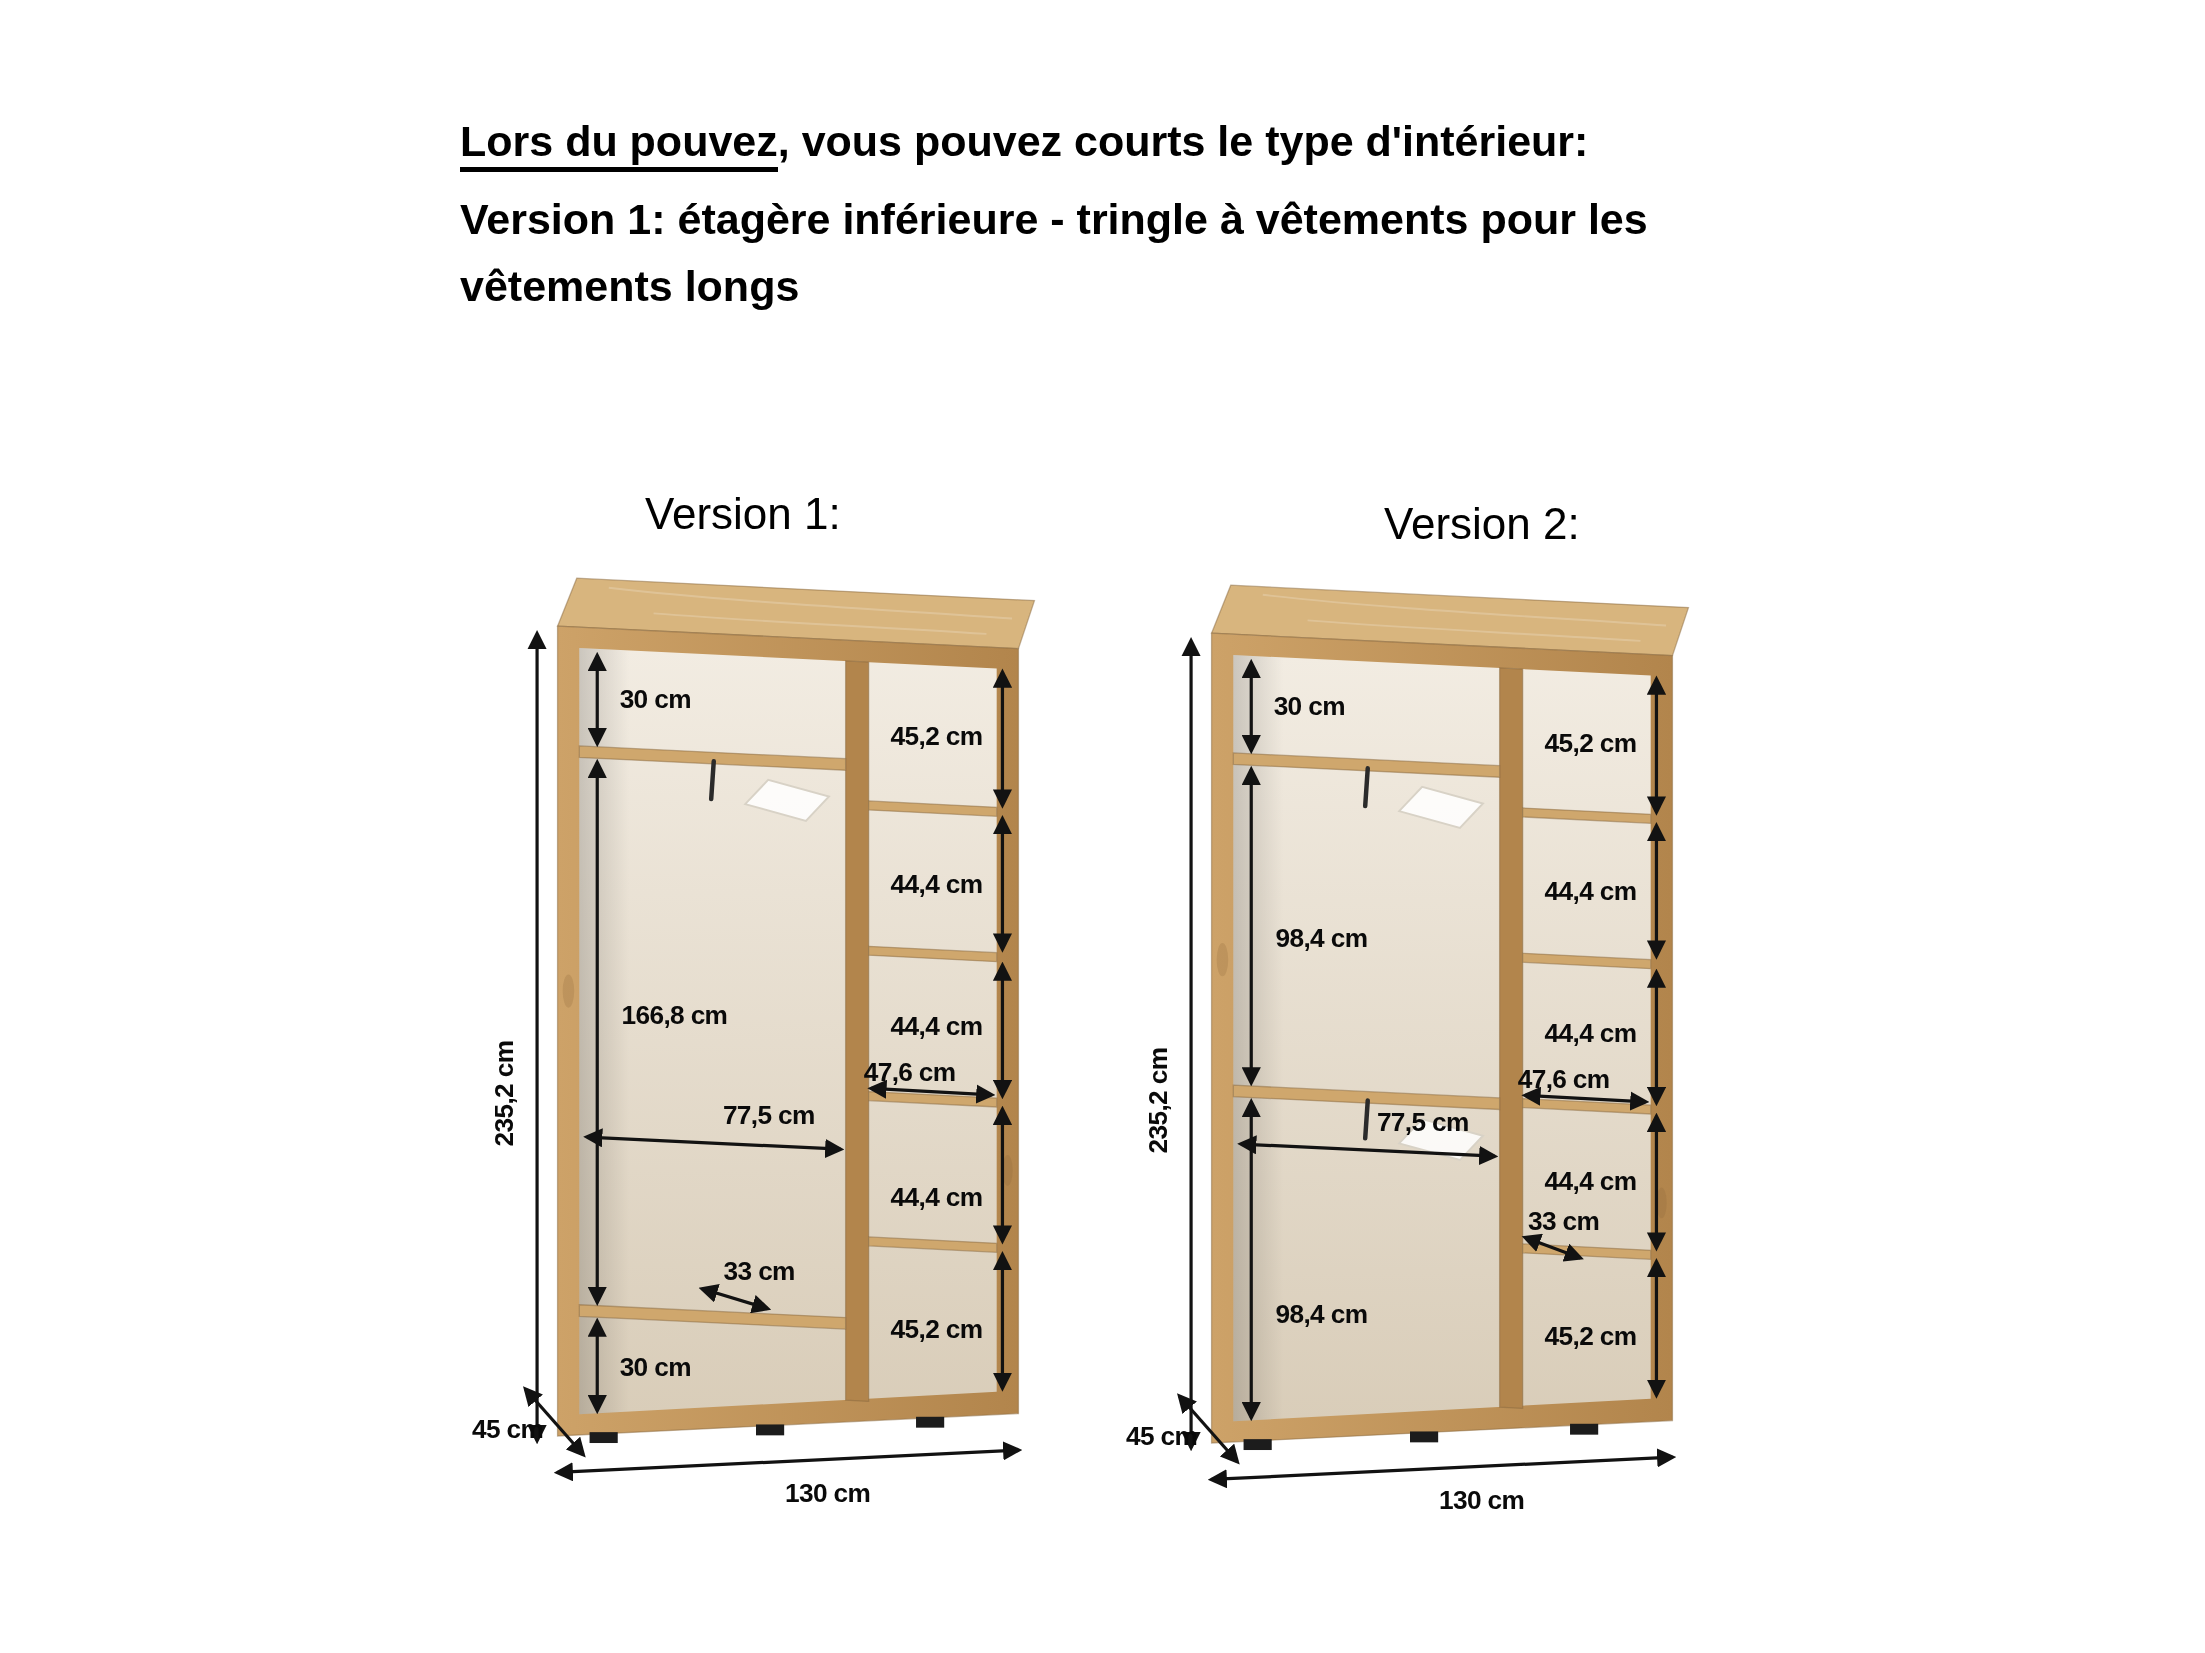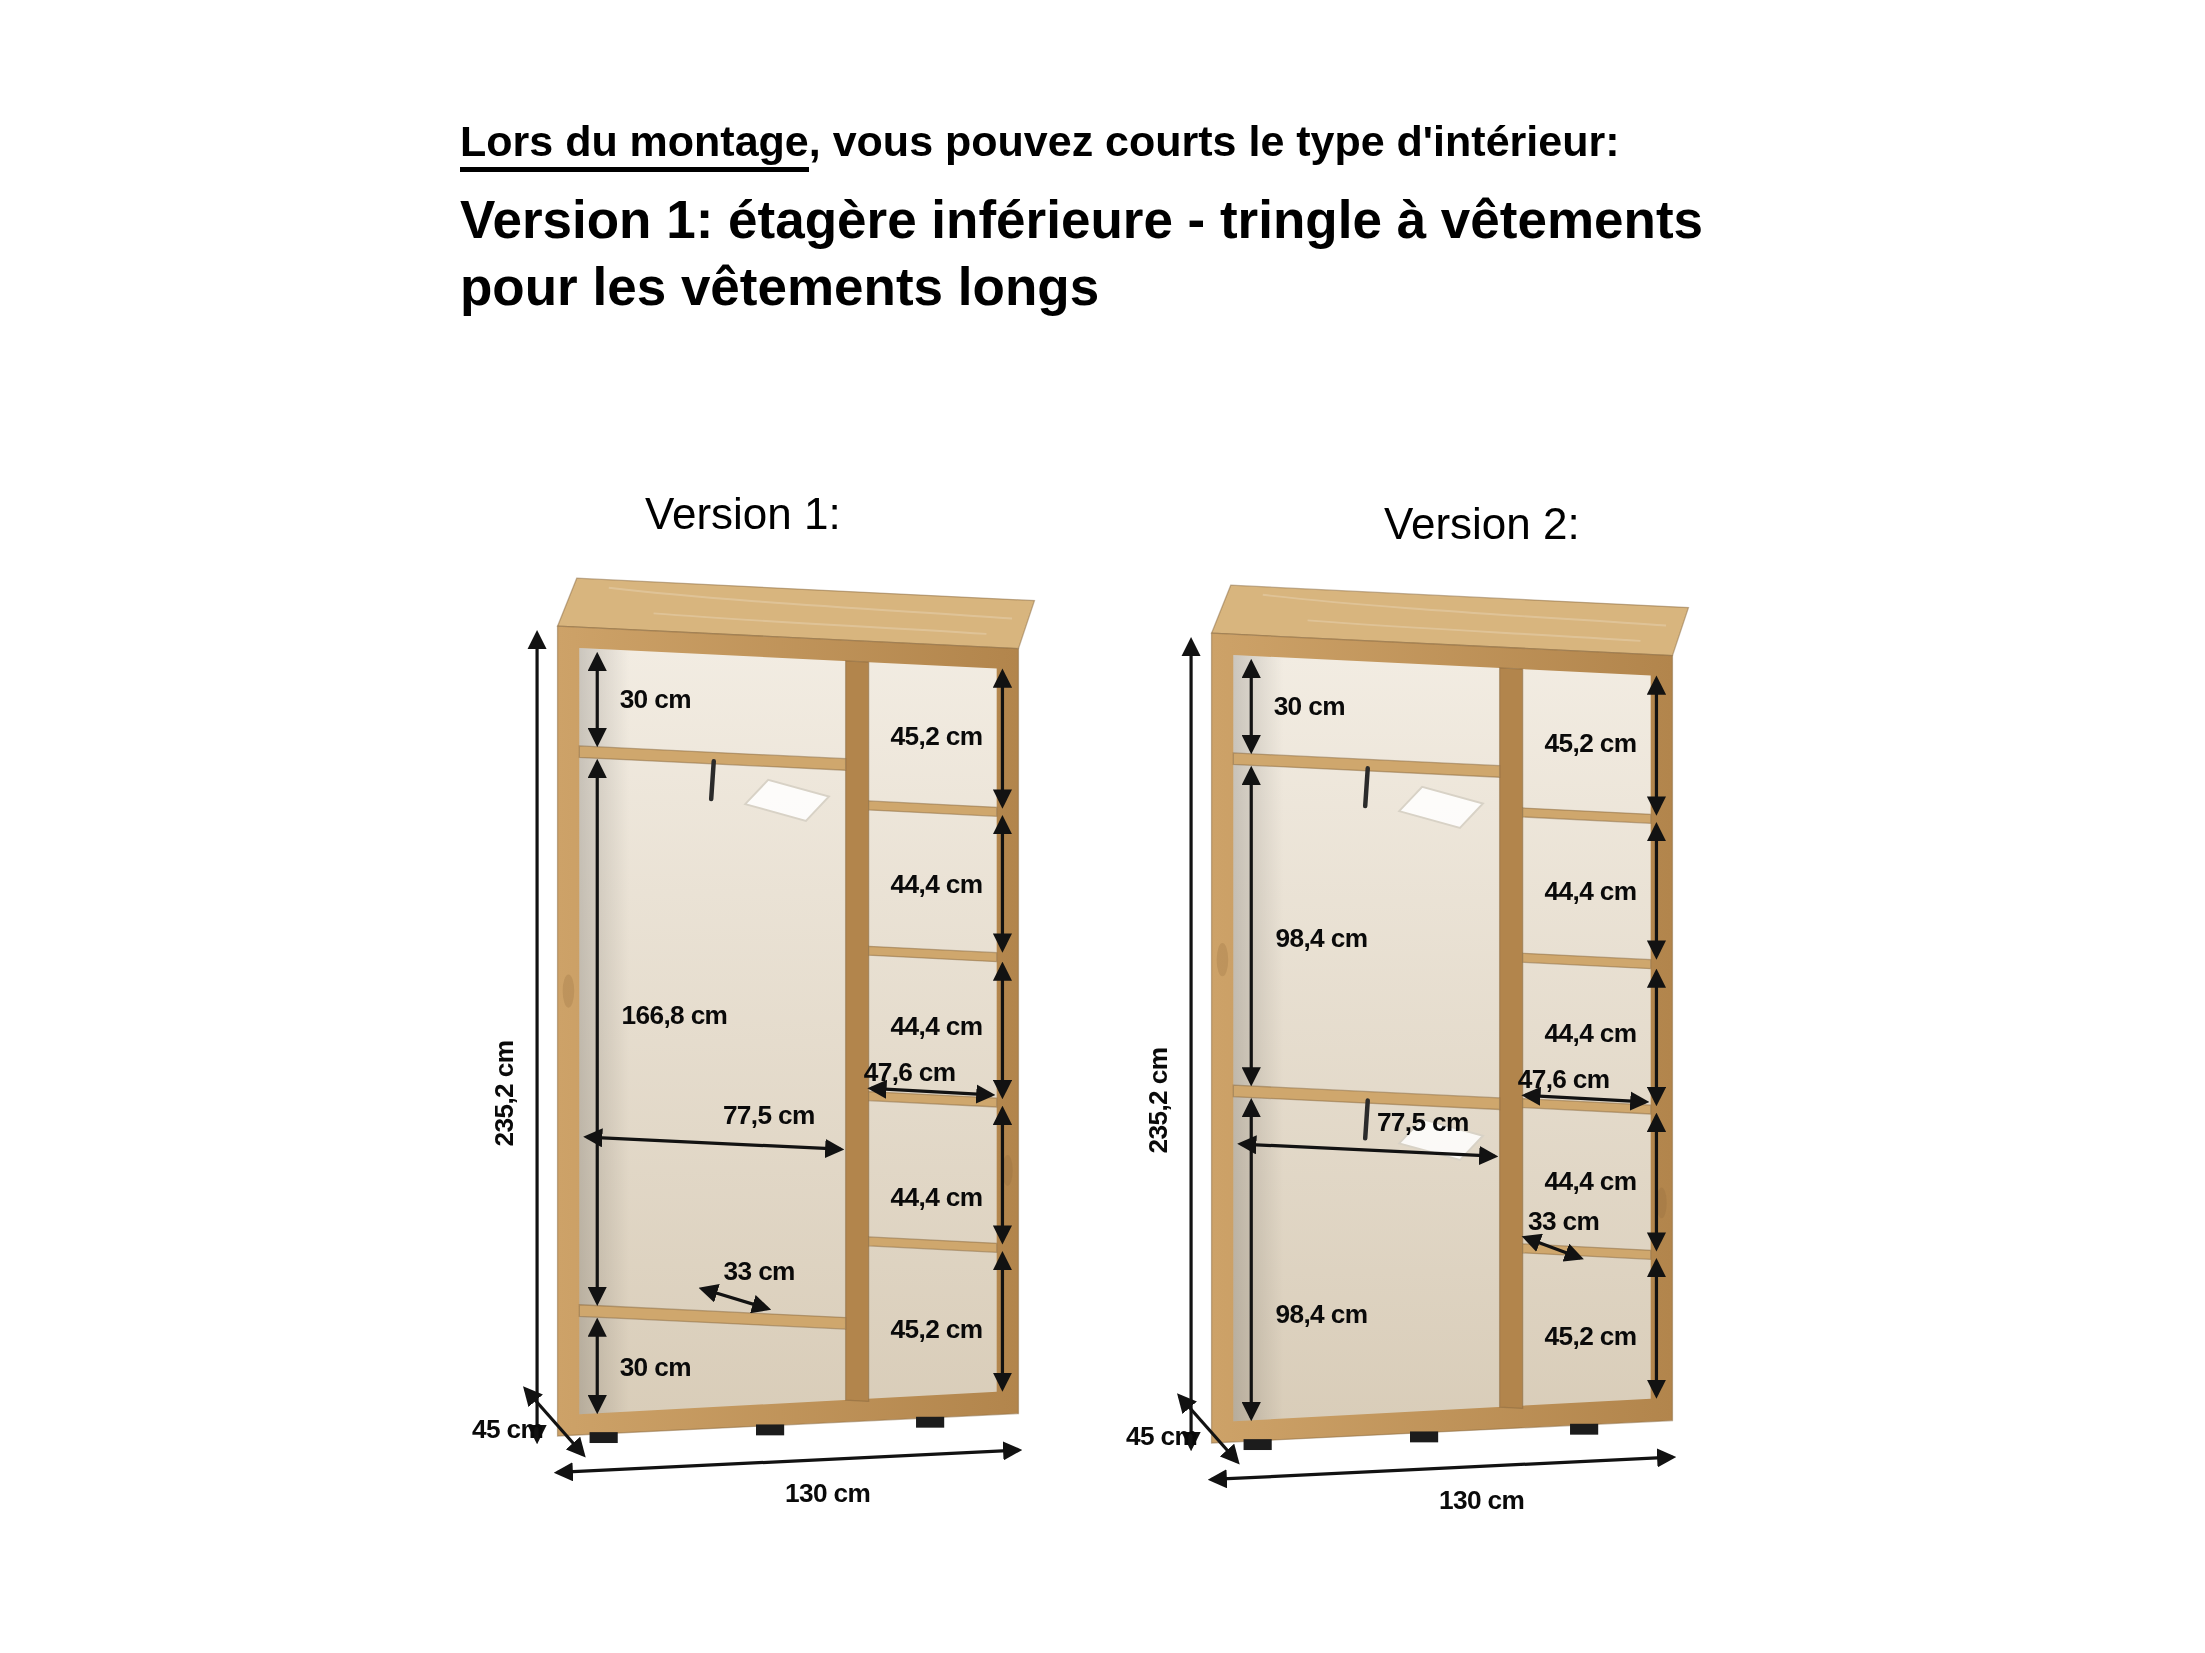--- a/index.html
+++ b/index.html
@@ -10,21 +10,21 @@
   *{box-sizing:border-box}
   html,body{margin:0;padding:0}
   body{
     width:2205px;height:1653px;position:relative;overflow:hidden;
     background:var(--background);color:var(--text);
     font-family:"Liberation Sans",sans-serif;
   }
   .header{position:absolute;left:460px;top:106px;width:1291px;font-weight:700}
   .intro{font-size:43px;line-height:70px;white-space:nowrap}
   .intro .ul{border-bottom:5px solid #000;padding-bottom:2.1px}
-  .opt{font-size:53px;line-height:67px;margin:10px 0 0 0}
+  .opt{font-size:43px;line-height:67px;margin:10px 0 0 0}
   .vtitle{position:absolute;font-size:44px;font-weight:400;white-space:nowrap}
   #t1{left:645px;top:489px}
   #t2{left:1384px;top:499px}
   svg.wardrobe{position:absolute;overflow:visible}
   #w1{left:461px;top:543px;width:590px;height:973px}
   #w2{left:1115px;top:550px;width:590px;height:973px}
   .lbl{font-family:"Liberation Sans",sans-serif;font-weight:700;font-size:41px;fill:#0a0a0a;letter-spacing:-1px}
   .dim{stroke:var(--dimension);stroke-width:5;fill:none}
   .ah{fill:var(--dimension)}
   #w1 .dim{marker-start:url(#ahA);marker-end:url(#ahA)}
@@ -40,21 +40,21 @@
   .rod-hook{stroke:#2b2b2b;stroke-width:7;fill:none;stroke-linecap:round}
   .st-wa{stop-color:var(--wood)}
   .st-wb{stop-color:var(--wood-dark)}
   .st-ia{stop-color:var(--interior-light)}
   .st-ib{stop-color:var(--interior-dark)}
 </style>
 </head>
 <body>
 
 <div class="header">
-  <div class="intro"><span class="ul">Lors du montage</span><span>, vous pouvez courts le type d'intérieur:</span></div>
+  <div class="intro"><span class="ul">Lors du pouvez</span><span>, vous pouvez courts le type d'intérieur:</span></div>
   <p class="opt">Version 1: étagère inférieure - tringle à vêtements pour les vêtements longs</p>
 </div>
 
 <div class="vtitle" id="t1">Version 1:</div>
 <div class="vtitle" id="t2">Version 2:</div>
 
 <svg id="w1" class="wardrobe" viewBox="0 0 920 1520">
   <defs>
     <linearGradient id="gf1" x1="0" y1="0" x2="1" y2="0">
         <stop offset="0" class="st-wa"></stop>

